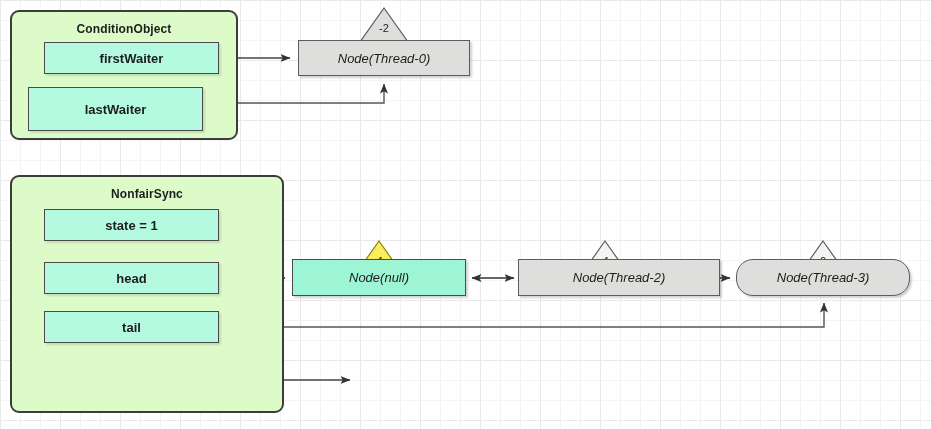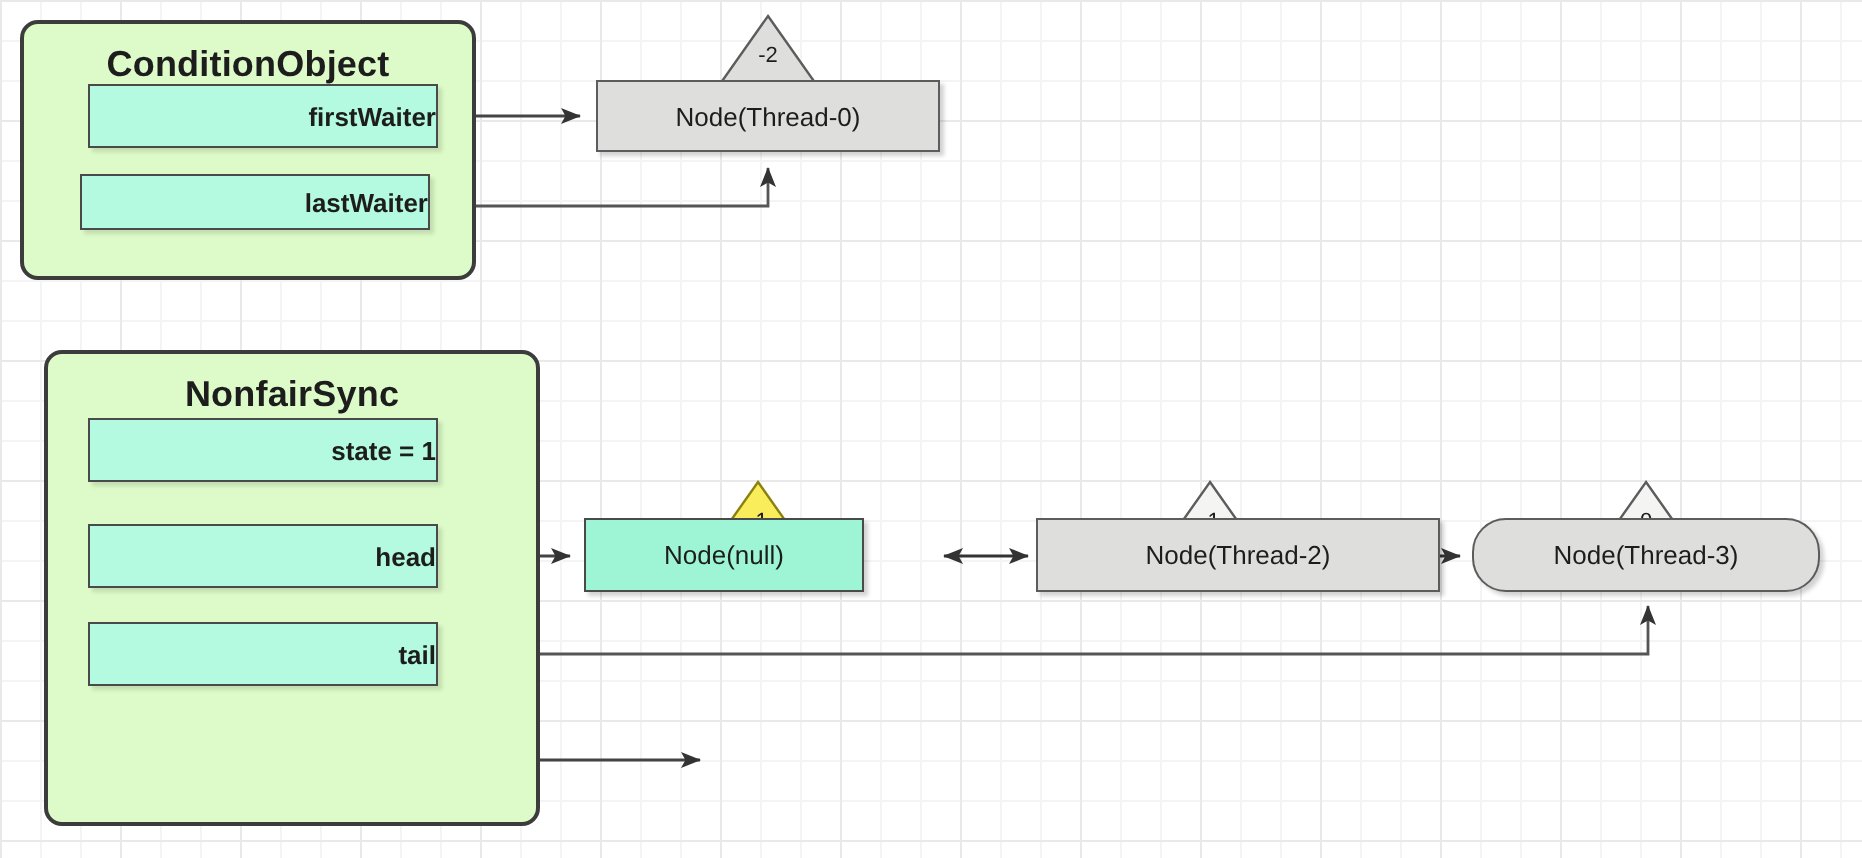--- a/index.html
+++ b/index.html
@@ -29,49 +29,50 @@
     box-sizing: border-box;
     background: #ddfbc8;
     border: 2px solid #3c3c3c;
     border-radius: 9px;
   }
   .group-title {
     position: absolute;
     left: 0;
     right: 0;
     text-align: center;
-    font-size: 18px;
+    font-size: 12px;
     font-weight: bold;
     color: #1d1d1d;
     letter-spacing: .1px;
   }
   .field-box {
     position: absolute;
     box-sizing: border-box;
     background: #b3fae1;
     border: 1px solid #4a4a4a;
     display: flex;
     align-items: center;
-    justify-content: flex-end;
+    justify-content: center;
     font-size: 13px;
     font-weight: bold;
     color: #1d1d1d;
     box-shadow: 2px 2px 2px rgba(0,0,0,0.12);
   }
   .node-box {
     position: absolute;
     box-sizing: border-box;
     background: #dededc;
     border: 1px solid #5c5c5c;
     display: flex;
     align-items: center;
     justify-content: center;
     font-size: 13px;
     color: #1d1d1d;
     box-shadow: 2px 2px 2px rgba(0,0,0,0.18);
+    font-style: italic;
   }
   .node-box.mint {
     background: #9df5d5;
     border-color: #4a4a4a;
   }
   .thread-box {
     position: absolute;
     box-sizing: border-box;
     background: #2ca0ef;
     border: 1px solid #4a4a4a;
@@ -135,25 +136,25 @@
 
     <path d="M219,380 L350,380" stroke="#444" stroke-width="1.4" fill="none" marker-end="url(#ah)"></path>
   </svg>
 
   <div class="group-box" style="left:10px; top:10px; width:228px; height:130px;">
     <div class="group-title" style="top:10px;">ConditionObject</div>
   </div>
   <div class="field-box" style="left:44px; top:42px; width:175px; height:32px;">
     <span>firstWaiter</span>
   </div>
-  <div class="field-box" style="left:40px; top:87px; width:175px; height:28px;">
+  <div class="field-box" style="left:28px; top:87px; width:175px; height:44px;">
     <span>lastWaiter</span>
   </div>
 
-  <div class="group-box" style="left:10px; top:175px; width:248px; height:238px;margin-left:12px;">
+  <div class="group-box" style="left:10px; top:175px; width:274px; height:238px;">
     <div class="group-title" style="top:10px;">NonfairSync</div>
   </div>
   <div class="field-box" style="left:44px; top:209px; width:175px; height:32px;">
     <span>state = 1</span>
   </div>
   <div class="field-box" style="left:44px; top:262px; width:175px; height:32px;">
     <span>head</span>
   </div>
   <div class="field-box" style="left:44px; top:311px; width:175px; height:32px;">
     <span>tail</span>
@@ -168,21 +169,21 @@
   <div class="node-box" style="left:298px; top:40px; width:172px; height:36px;">
     <span>Node(Thread-0)</span>
   </div>
 
   <div class="ws-badge" style="left:352px; top:238px;">
     <svg width="54" height="40" viewBox="0 0 54 40">
       <path d="M27,3 L51,37 L3,37 Z" fill="#faed5c" stroke="#8a8010" stroke-width="1.2"></path>
     </svg>
     <div class="lbl">-1</div>
   </div>
-  <div class="node-box mint" style="left:292px; top:259px; width:140px; height:37px;">
+  <div class="node-box mint" style="left:292px; top:259px; width:174px; height:37px;">
     <span>Node(null)</span>
   </div>
 
   <div class="ws-badge" style="left:578px; top:238px;">
     <svg width="54" height="40" viewBox="0 0 54 40">
       <path d="M27,3 L51,37 L3,37 Z" fill="#f4f4f2" stroke="#5c5c5c" stroke-width="1.2"></path>
     </svg>
     <div class="lbl">-1</div>
   </div>
   <div class="node-box" style="left:518px; top:259px; width:202px; height:37px;">

